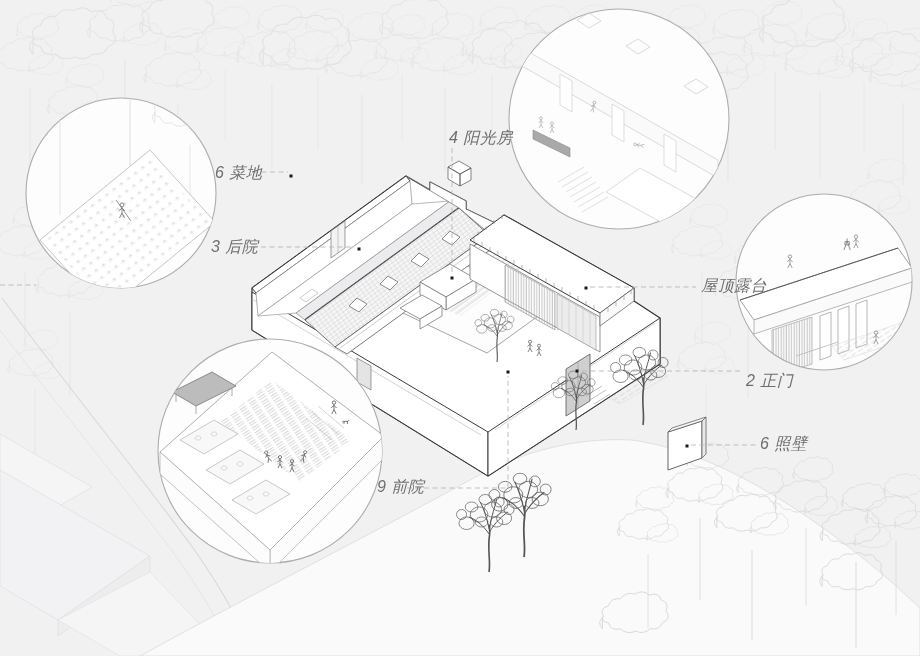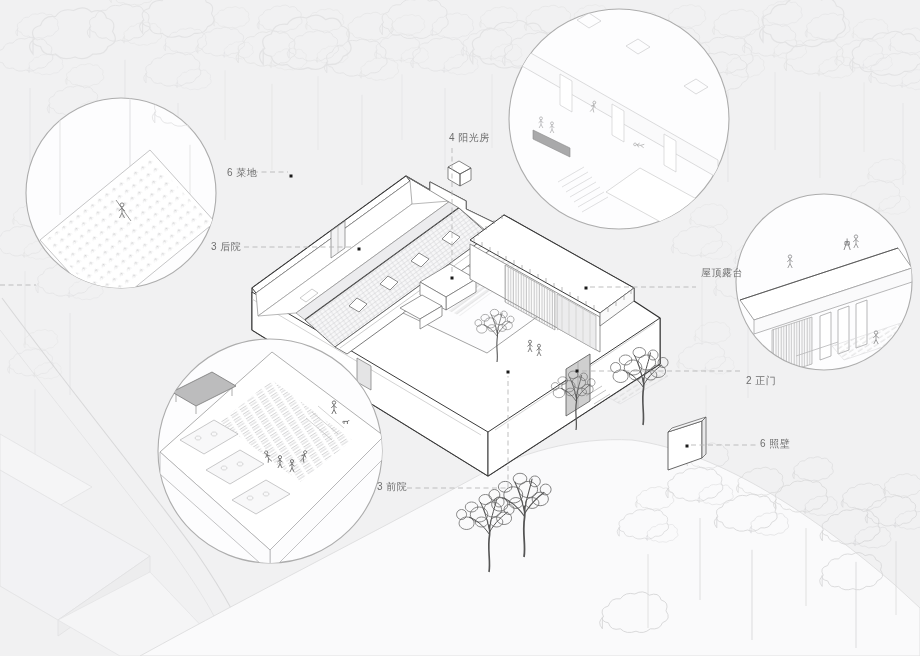--- a/index.html
+++ b/index.html
@@ -1,20 +1,20 @@
 <!DOCTYPE html>
 <html><head>
 <meta charset="utf-8">
 <style>
   html,body{margin:0;padding:0;}
   body{font-family:"Liberation Sans","DejaVu Sans",sans-serif;}
   #stage{position:relative;width:920px;height:656px;background:#f1f1f2;overflow:hidden;}
   #stage svg{position:absolute;left:0;top:0;}
-  .anno{position:absolute;font-size:10px;letter-spacing:.5px;color:#6e6e6e;white-space:nowrap;
-        line-height:13px;background:rgba(241,241,242,.0);}
+  .anno{position:absolute;font-size:16px;letter-spacing:.5px;color:#6e6e6e;white-space:nowrap;
+        line-height:13px;background:rgba(241,241,242,.0);font-style:italic;}
 </style>
 </head>
 <body>
 
 <div id="stage">
 <svg width="920" height="656" viewBox="0 0 920 656">
   <defs>
     <path id="cloud" fill="none" d="M2,24 q-5,-6 1,-10 q-4,-7 4,-9 q2,-7 10,-6 q4,-6 12,-4 q7,-4 12,1 q8,-3 10,4 q7,2 4,9 q5,7 -3,10 q-2,6 -10,5 q-6,5 -12,2 q-8,3 -13,-2 q-8,2 -10,-5 q-6,-1 -5,-5 z"></path>
     <g id="pine" fill="none">
       <line x1="0" y1="0" x2="0" y2="-82"></line>
@@ -356,20 +356,20 @@
     <rect x="289.5" y="174.5" width="3" height="3"></rect>
     <rect x="357.5" y="247.5" width="3" height="3"></rect>
     <rect x="450.5" y="276.5" width="3" height="3"></rect>
     <rect x="584.5" y="286.5" width="3" height="3"></rect>
     <rect x="575.5" y="369.5" width="3" height="3"></rect>
     <rect x="685.5" y="444.5" width="3" height="3"></rect>
     <rect x="506.5" y="370.5" width="3" height="3"></rect>
   </g>
 </svg>
 
-<div class="anno" style="left:227px;top:166px">6 菜地</div>
+<div class="anno" style="left:215px;top:166px">6 菜地</div>
 <div class="anno" style="left:211px;top:240px">3 后院</div>
 <div class="anno" style="left:449px;top:131px">4 阳光房</div>
-<div class="anno" style="left:701px;top:266px">屋顶露台</div>
+<div class="anno" style="left:701px;top:279px">屋顶露台</div>
 <div class="anno" style="left:746px;top:374px">2 正门</div>
 <div class="anno" style="left:760px;top:437px">6 照壁</div>
-<div class="anno" style="left:377px;top:480px">3 前院</div>
+<div class="anno" style="left:377px;top:480px">9 前院</div>
 </div>
 
 </body></html>

